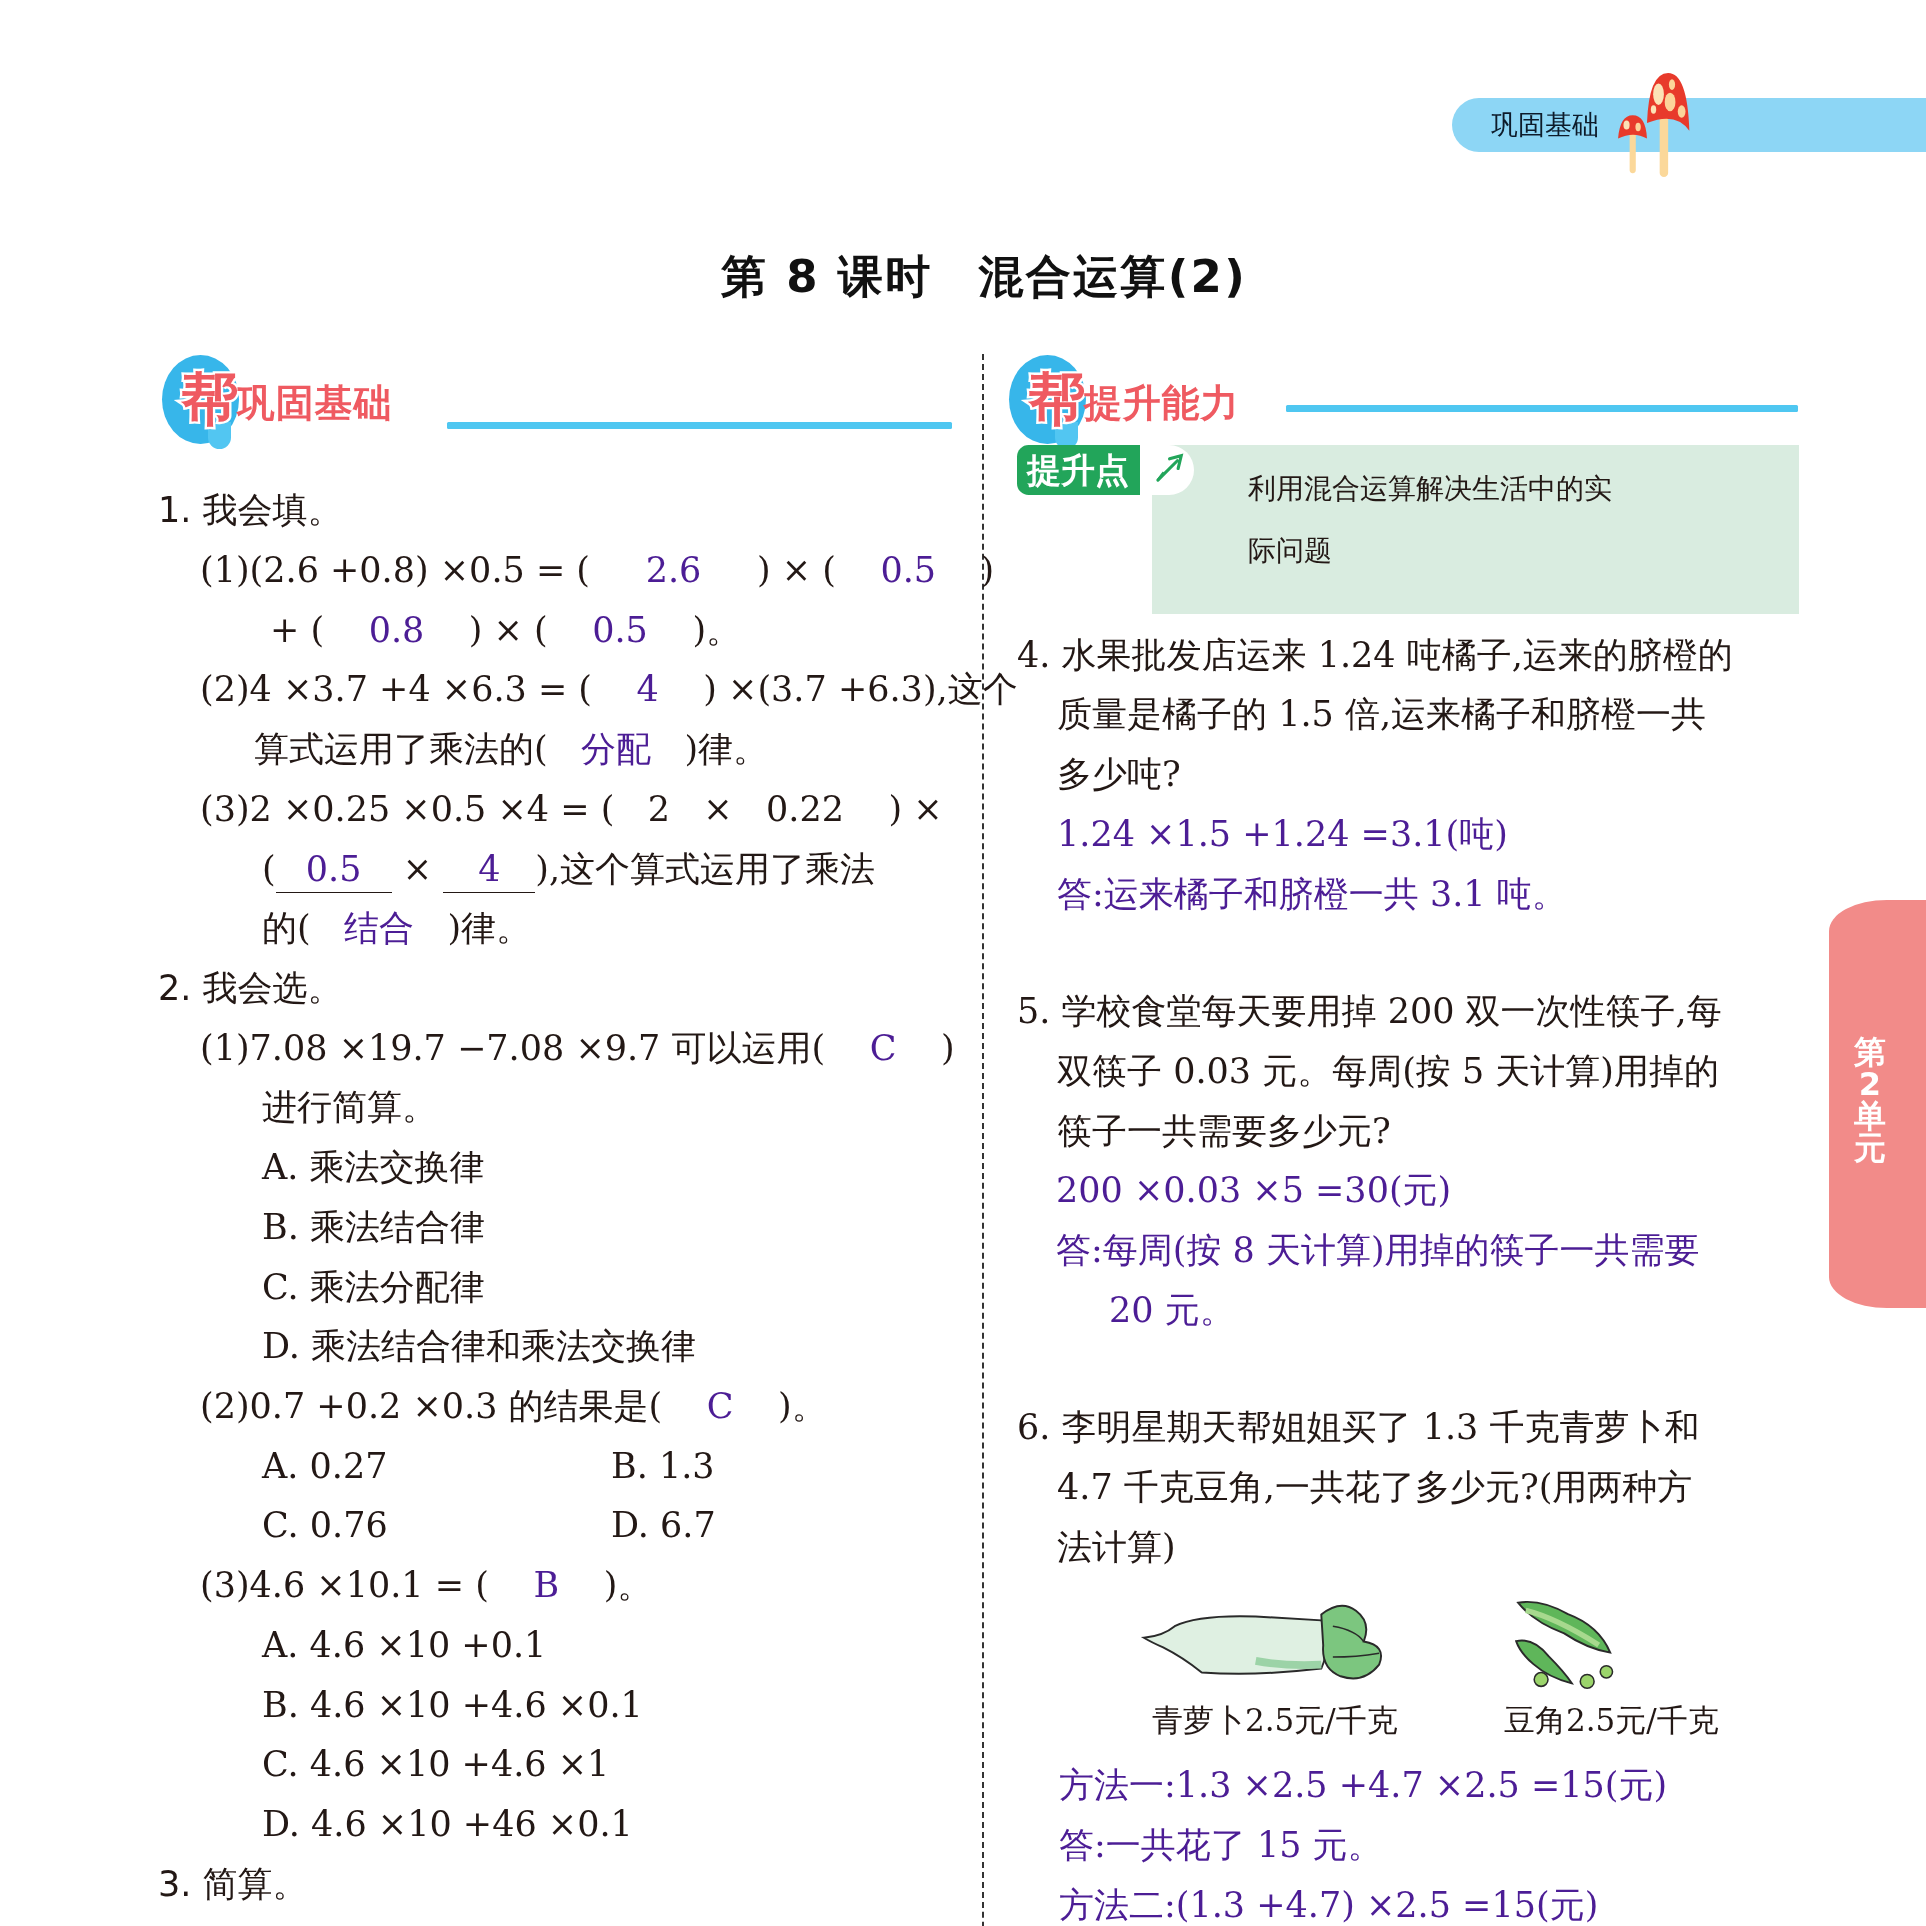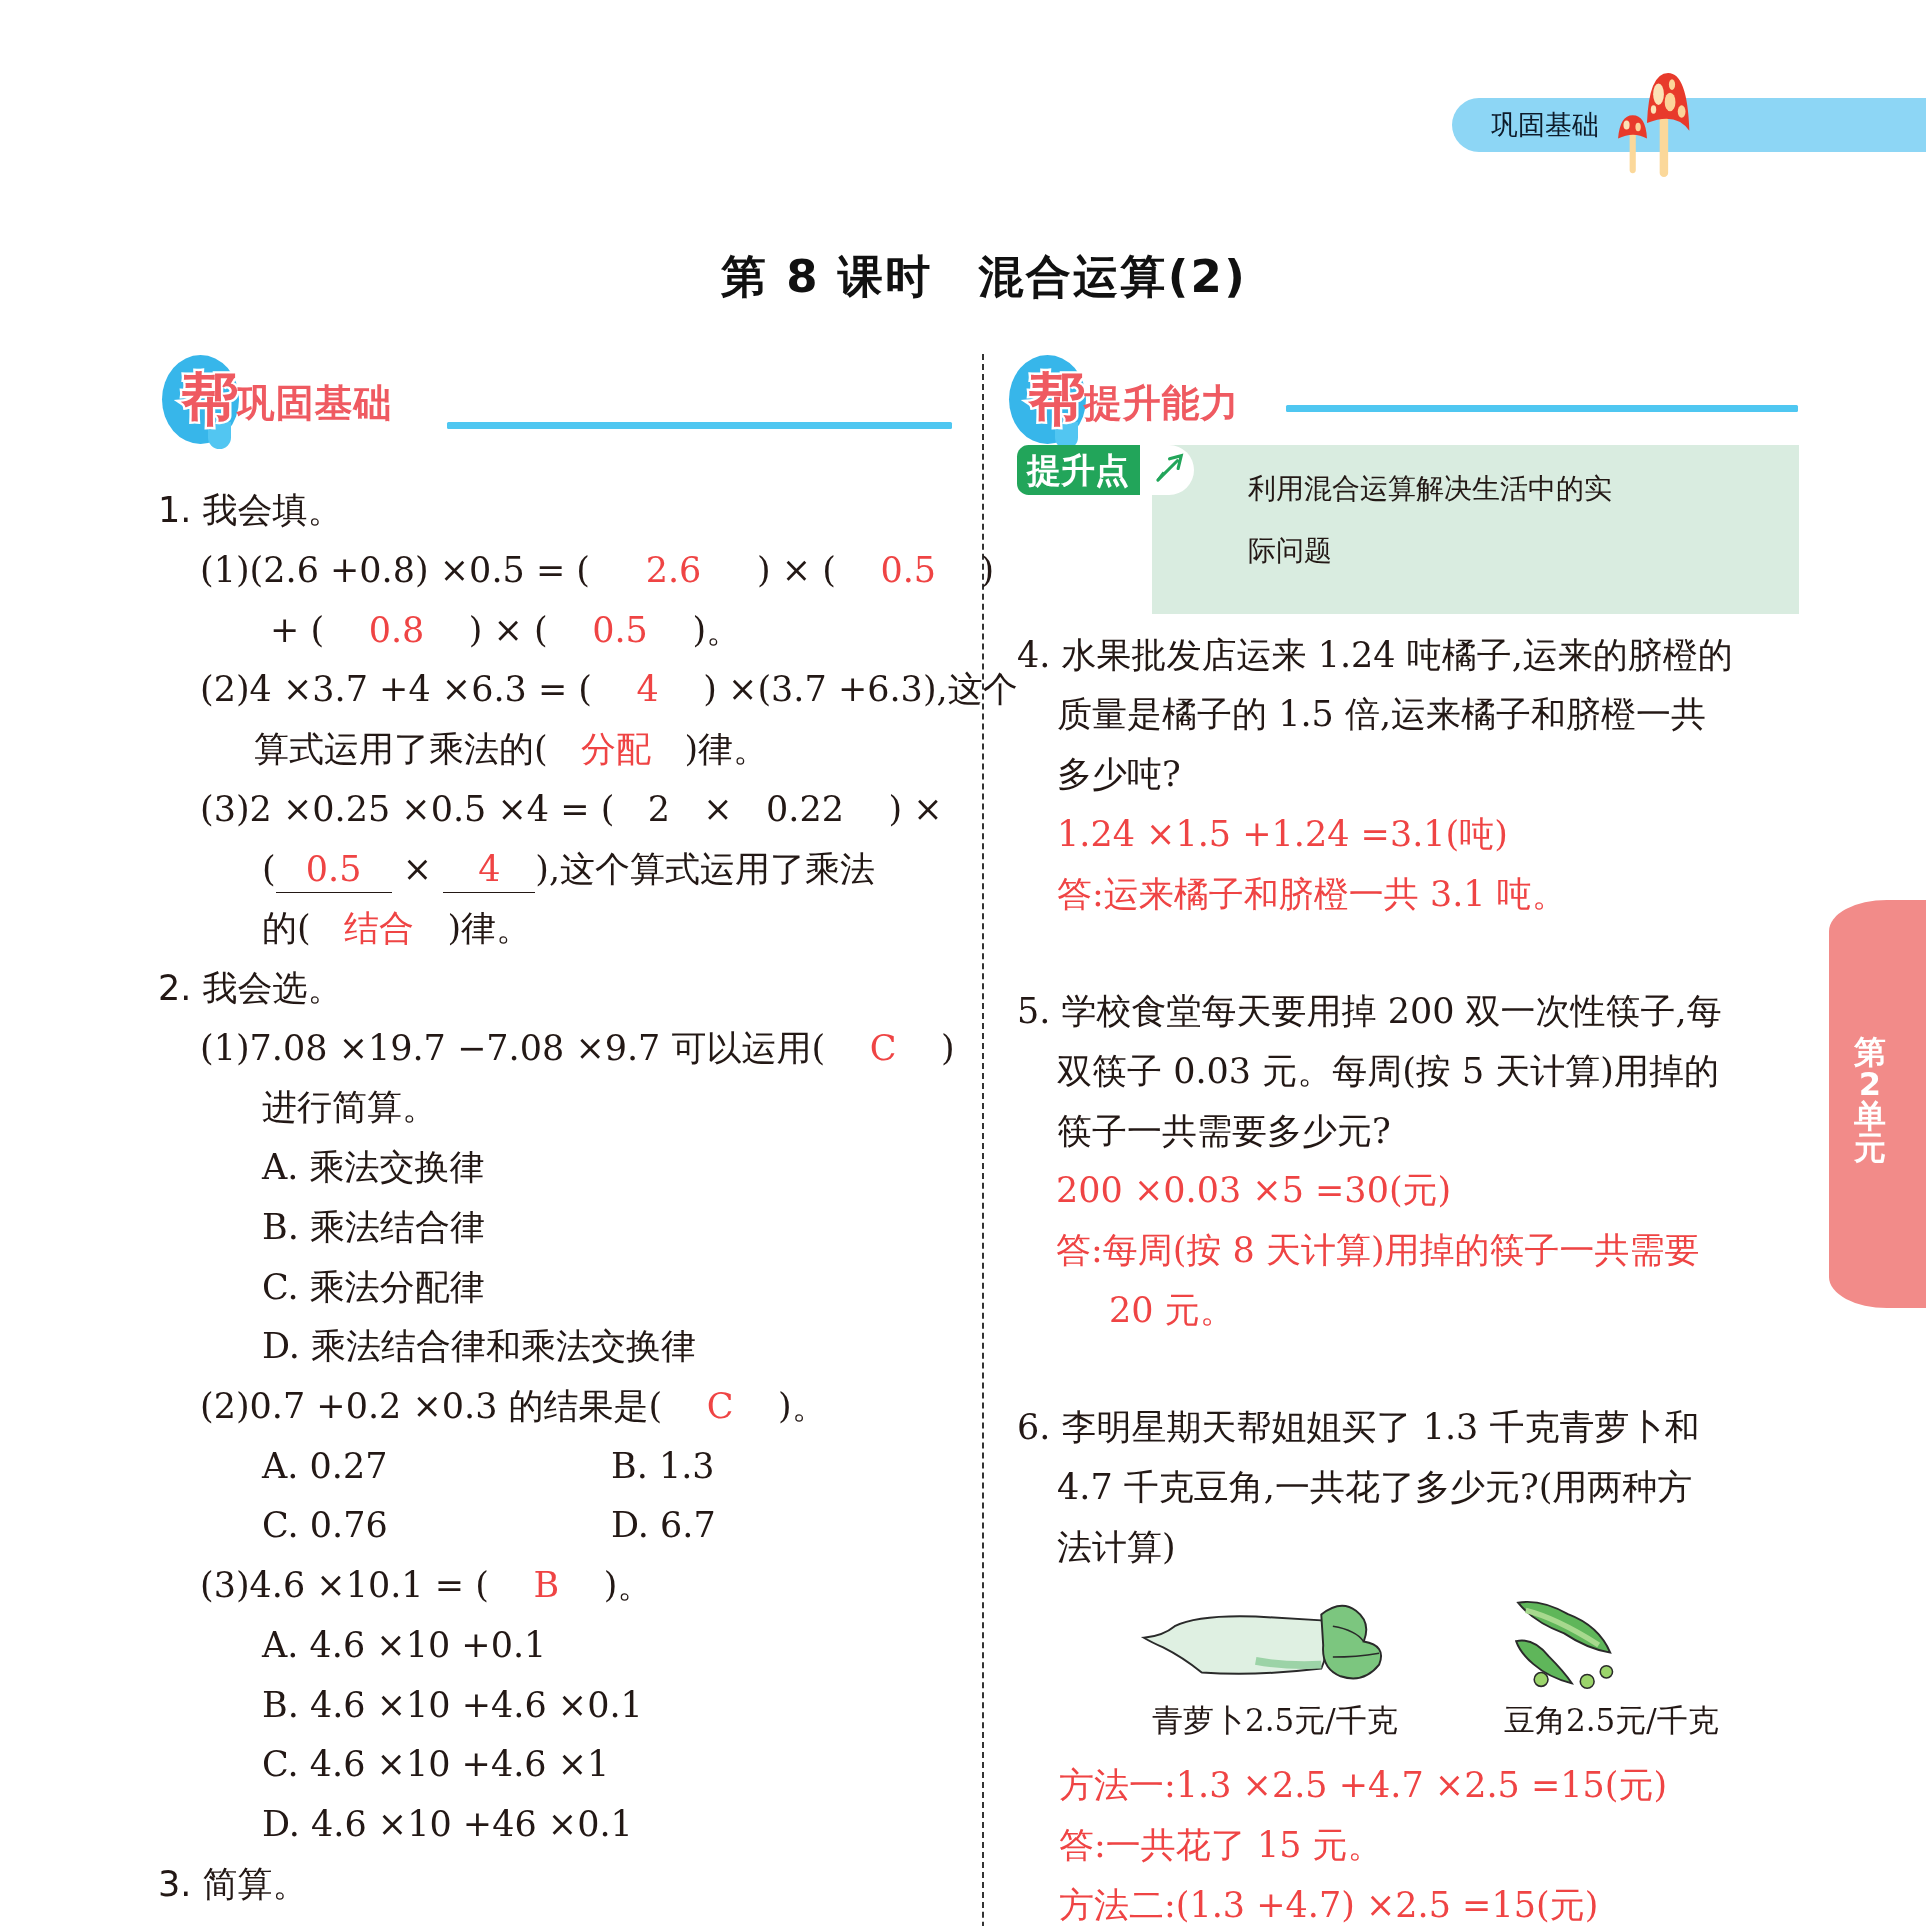--- a/index.html
+++ b/index.html
@@ -54,21 +54,21 @@
 
   
   .divider {
     position: absolute; left: 982px; top: 354px; width: 0; height: 2203px;
     border-left: 2.3px dashed #333;
   }
 
   
   .ln { position: absolute; font-size: 35px; line-height: 46px; white-space: pre; }
   .qnum { font-family: "DejaVu Sans", sans-serif; }
-  .ans { color: #ef4444; }
+  .ans { color: #4c1d95; }
   .blank-u { display: inline-block; border-bottom: 1.9px solid #231815; text-align: center; }
 
   
   .tip-box {
     position: absolute; left: 1152px; top: 445px; width: 647px; height: 169px; background: #d9ece0;
   }
   .tip-tag {
     position: absolute; left: 1017px; top: 445px; width: 143px; height: 50px; background: #22a55a;
     border-radius: 11.6px 0 0 11.6px;
   }

